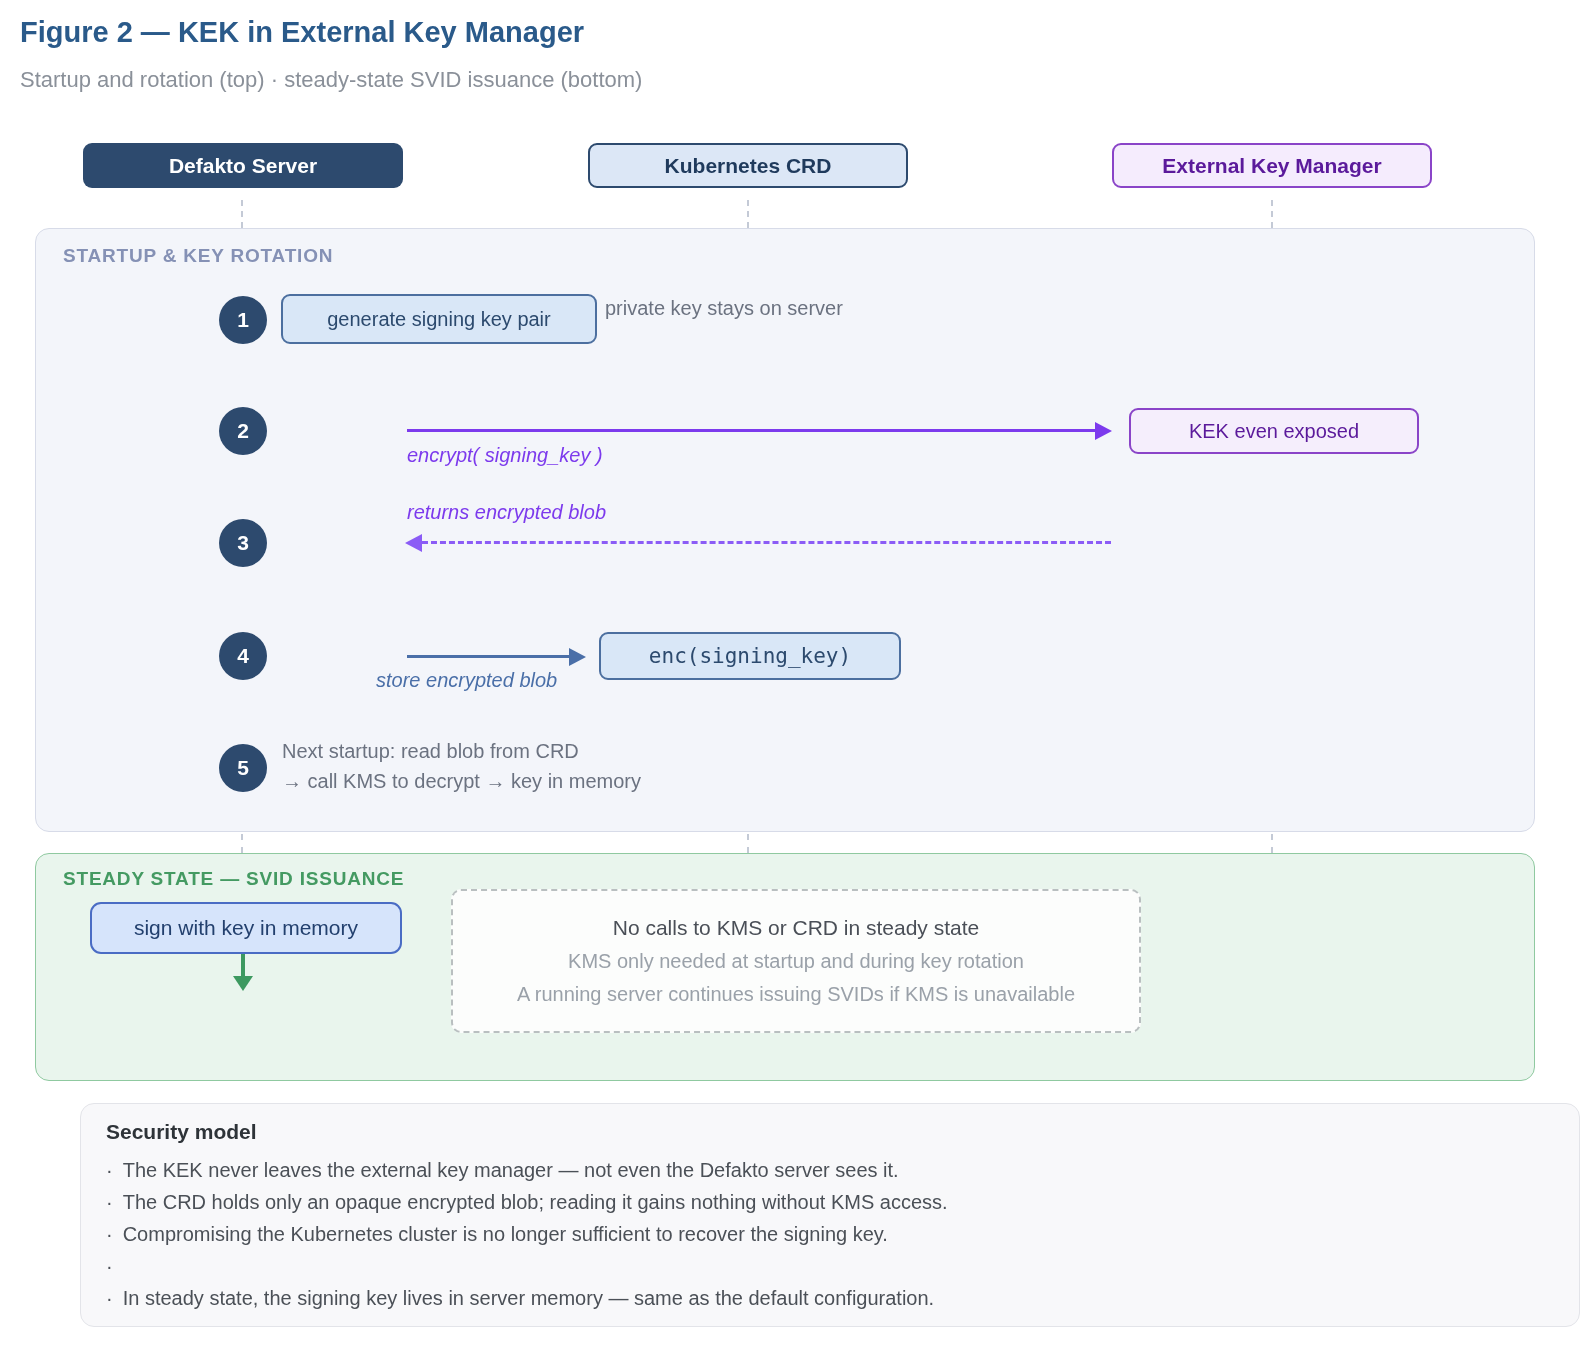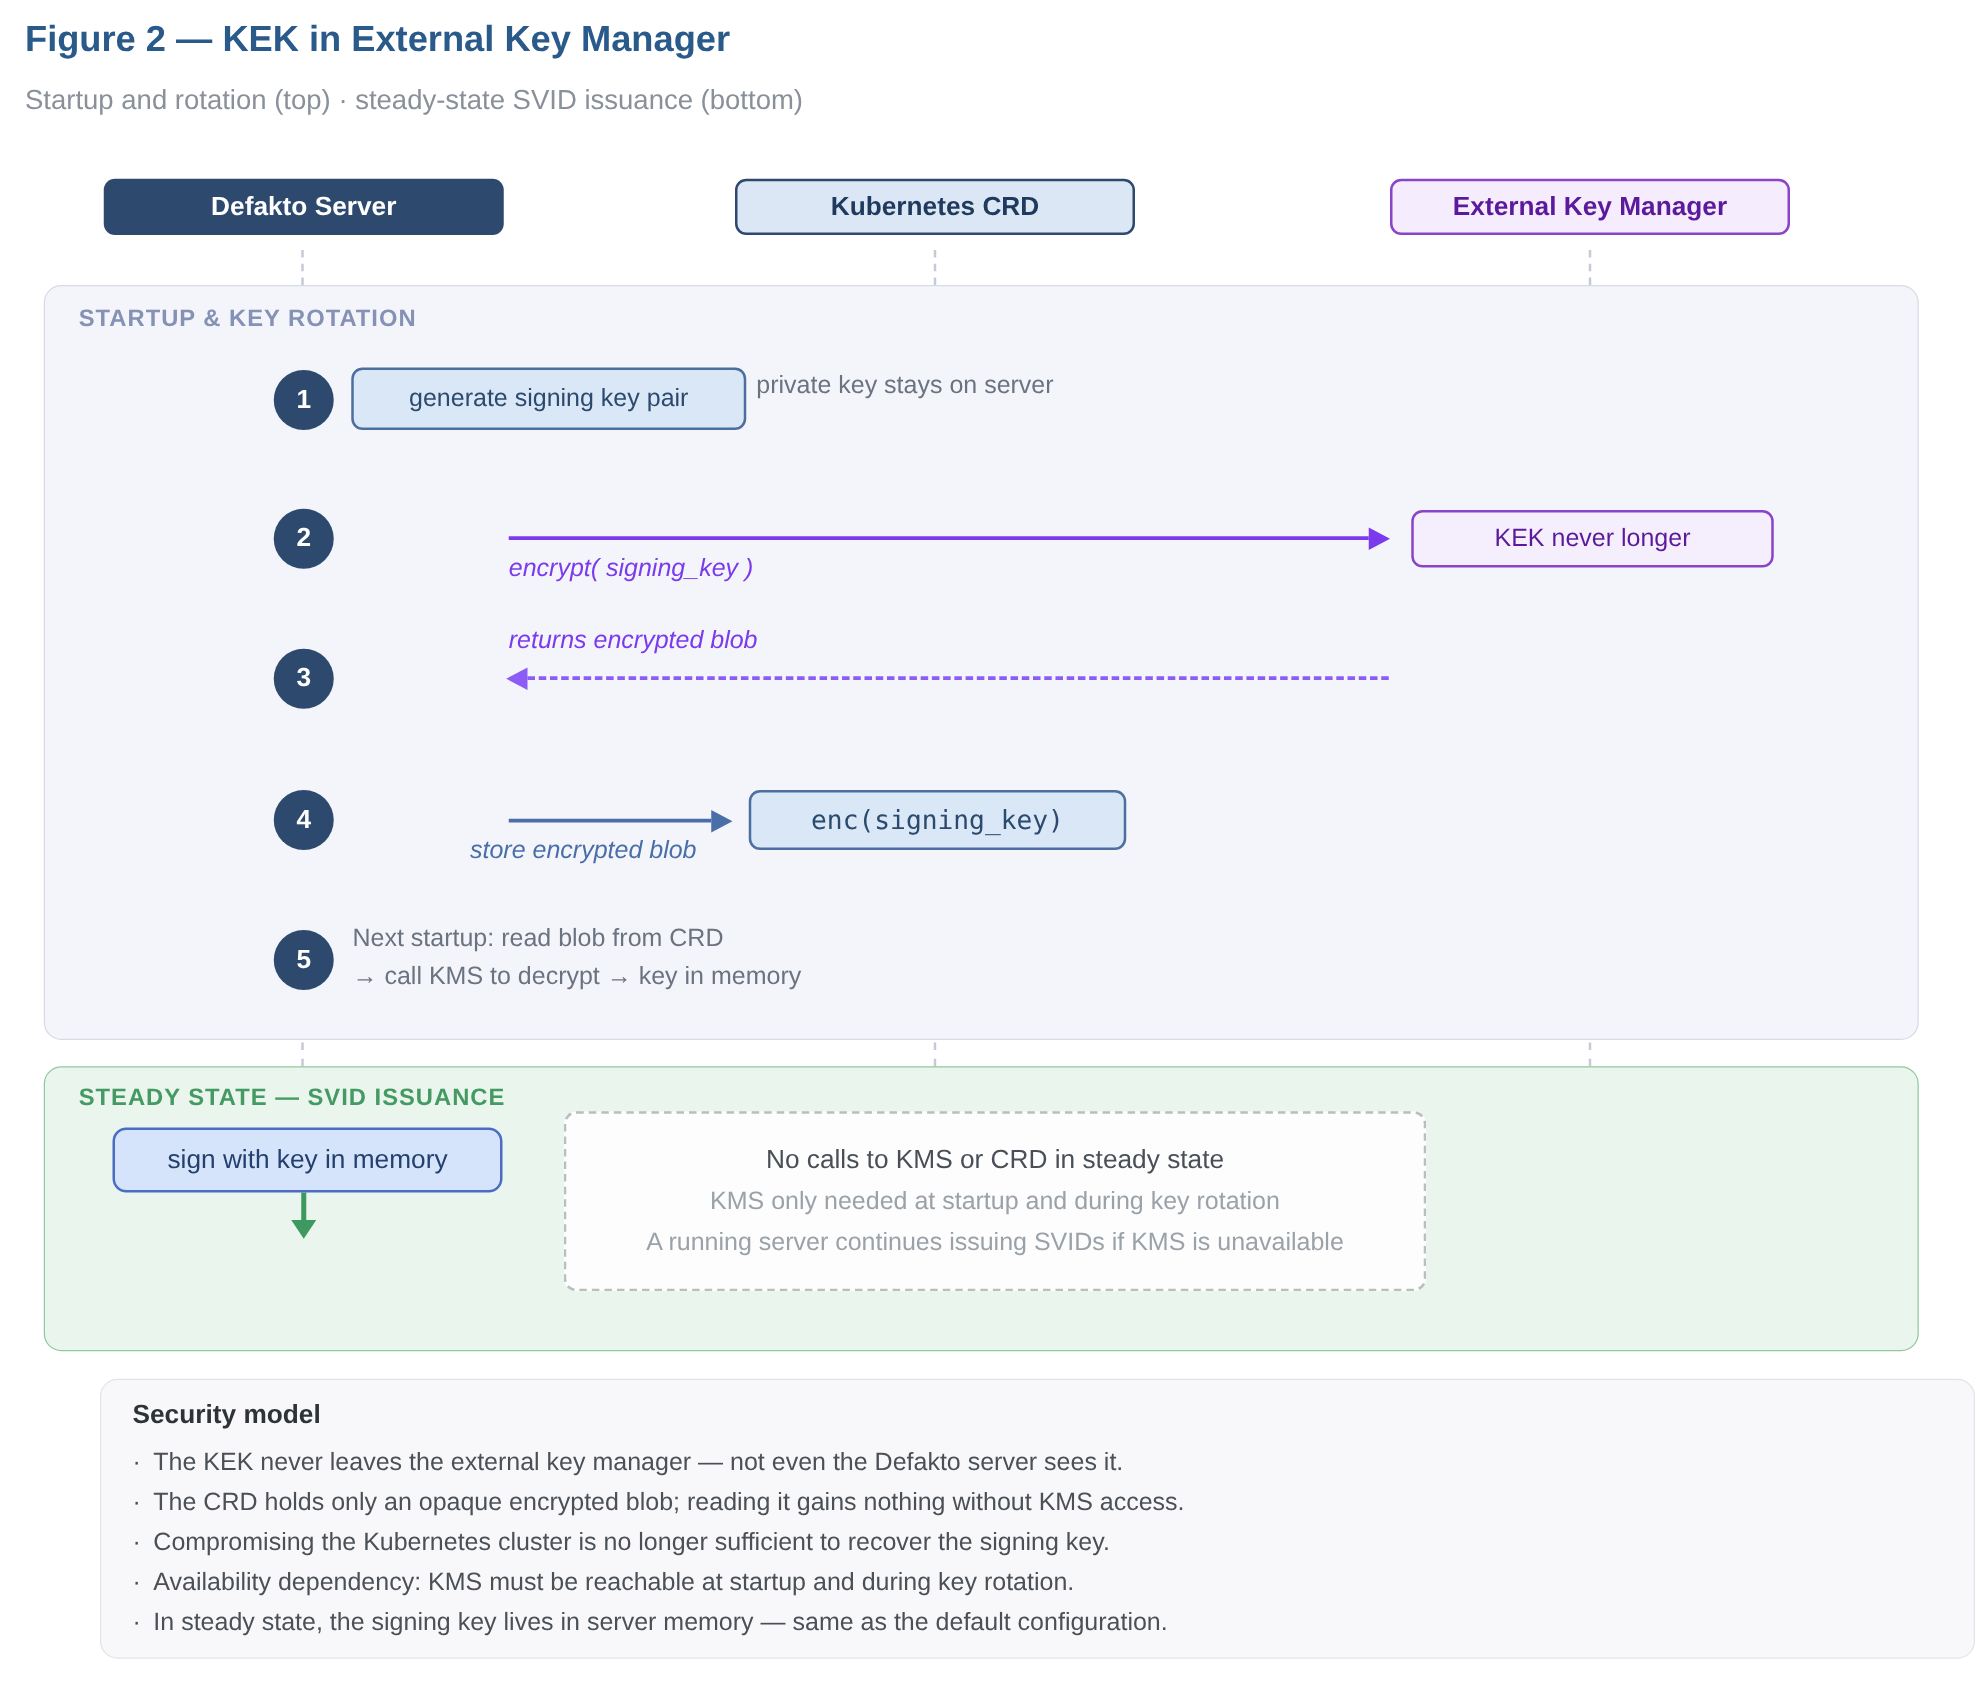--- a/index.html
+++ b/index.html
@@ -181,21 +181,21 @@
     <div class="abs panel-header hdr-startup">STARTUP &amp; KEY ROTATION</div>
 
     <div class="abs step-circle sc-1">1</div>
     <div class="abs node-box box-blue box-gen">generate signing key pair</div>
     <div class="abs note-gray note-step1">private key stays on server</div>
 
     <div class="abs step-circle sc-2">2</div>
     <div class="abs hline line-purple s2-line"></div>
     <div class="abs head-right purple s2-head"></div>
     <div class="abs arrow-label lbl-purple s2-label">encrypt( signing_key )</div>
-    <div class="abs node-box box-purple box-kek">KEK never longer</div>
+    <div class="abs node-box box-purple box-kek">KEK even exposed</div>
 
     <div class="abs step-circle sc-3">3</div>
     <div class="abs arrow-label lbl-purple s3-label">returns encrypted blob</div>
     <div class="abs head-left purple s3-head"></div>
     <div class="abs hline line-purple-dashed s3-line"></div>
 
     <div class="abs step-circle sc-4">4</div>
     <div class="abs hline line-blue s4-line"></div>
     <div class="abs head-right blue s4-head"></div>
     <div class="abs arrow-label lbl-blue s4-label">store encrypted blob</div>
@@ -232,21 +232,20 @@
       <div class="sec-item">
         <span class="sec-dot">·</span>
         <span>The CRD holds only an opaque encrypted blob; reading it gains nothing without KMS access.</span>
       </div>
       <div class="sec-item">
         <span class="sec-dot">·</span>
         <span>Compromising the Kubernetes cluster is no longer sufficient to recover the signing key.</span>
       </div>
       <div class="sec-item">
         <span class="sec-dot">·</span>
-        <span>Availability dependency: KMS must be reachable at startup and during key rotation.</span>
       </div>
       <div class="sec-item">
         <span class="sec-dot">·</span>
         <span>In steady state, the signing key lives in server memory — same as the default configuration.</span>
       </div>
     </div>
   </div>
 
 </div>
 

